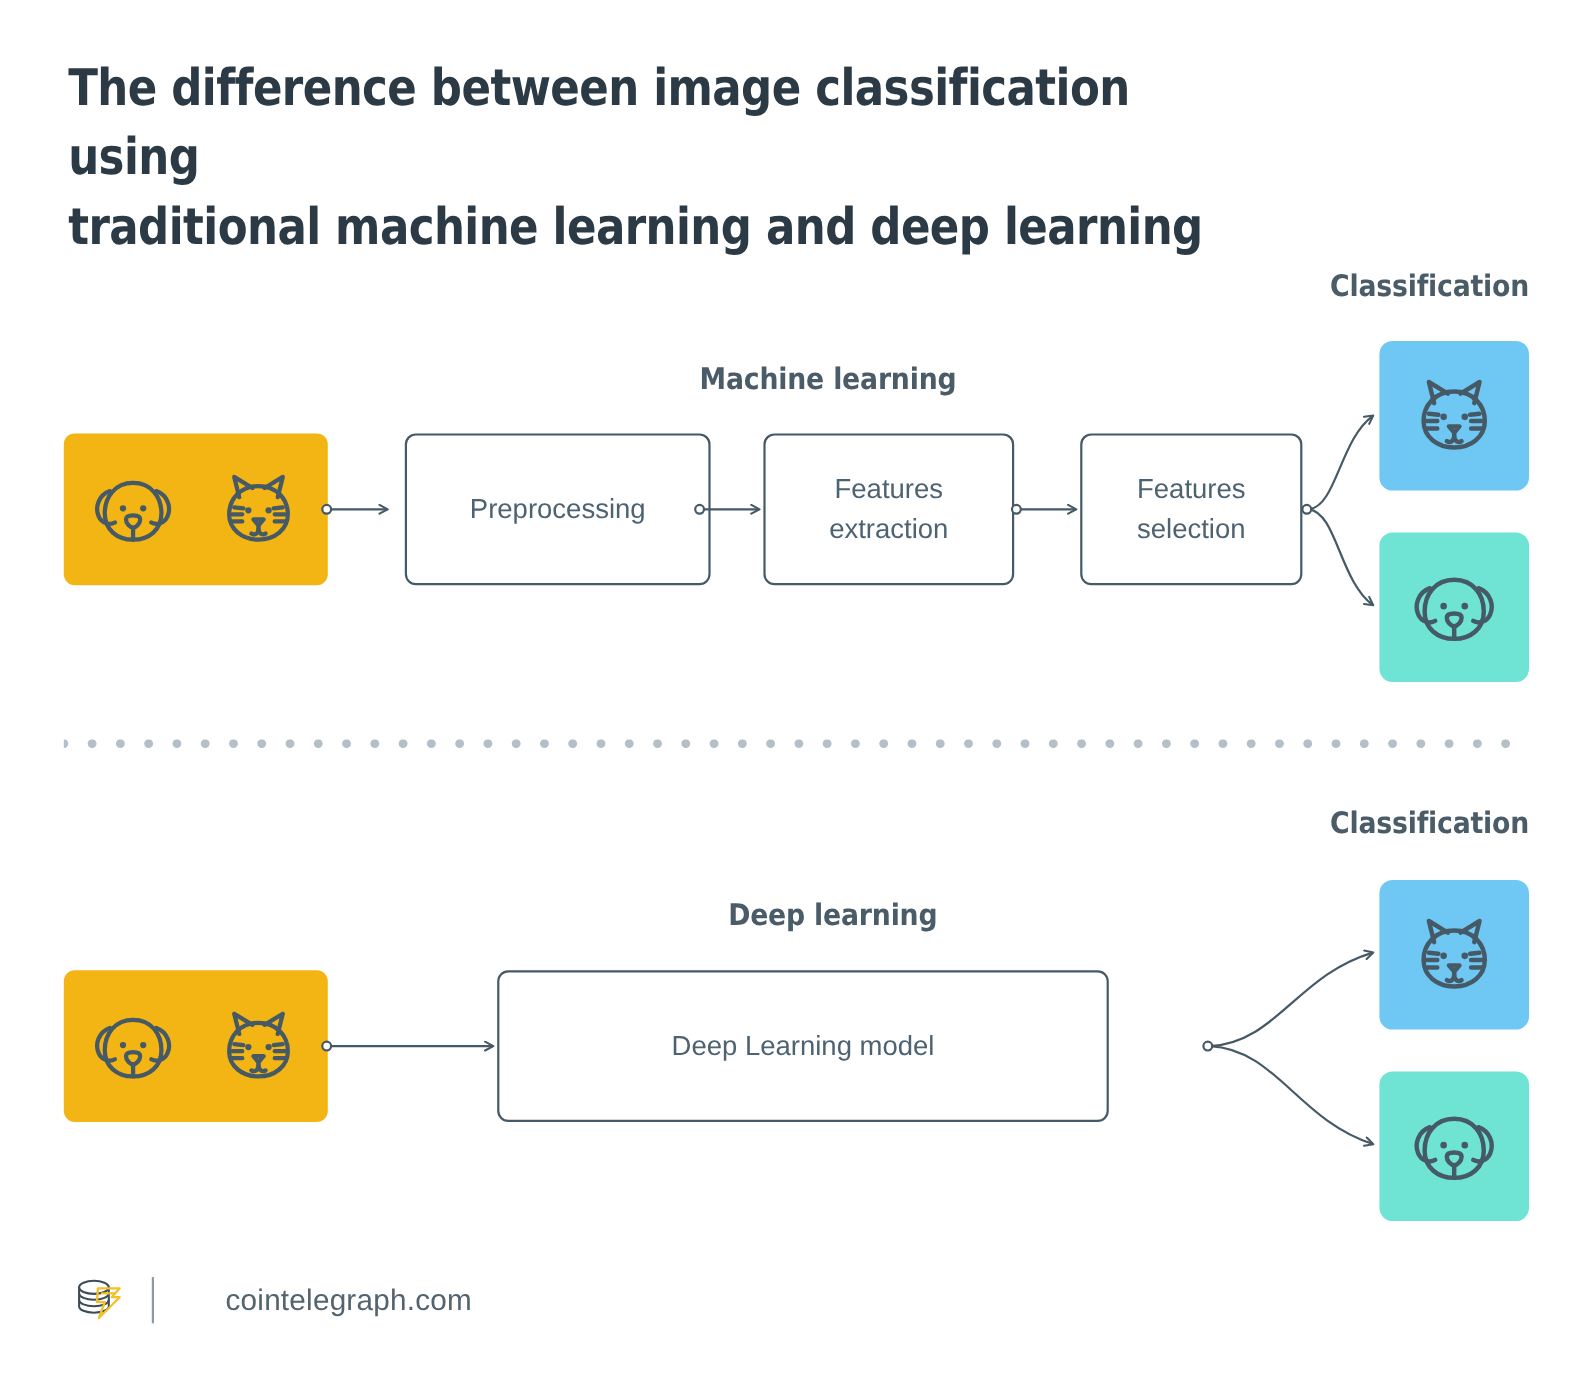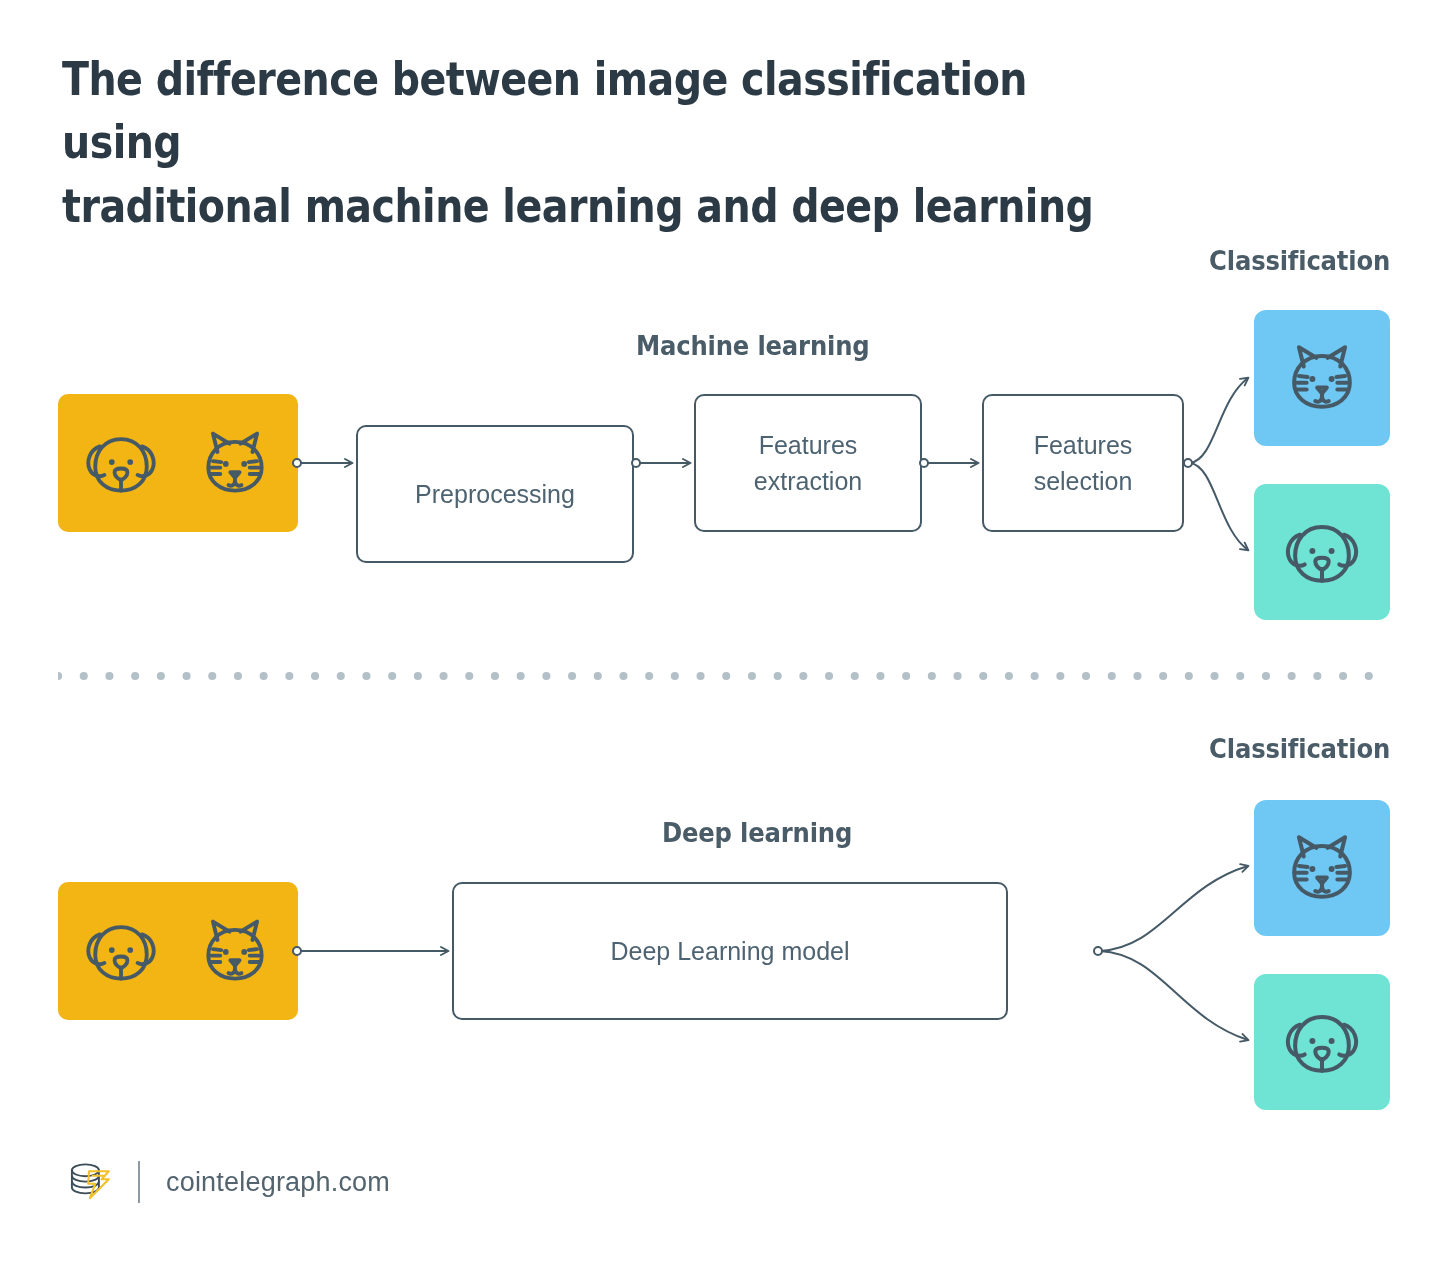--- a/index.html
+++ b/index.html
@@ -56,21 +56,21 @@
     align-items: center;
     justify-content: center;
     text-align: center;
     color: #4e6371;
     font-family: "Liberation Sans", sans-serif;
     font-size: 25px;
     line-height: 1.45;
     font-weight: 400;
     white-space: pre-line;
   }
-  #box-preprocessing { left: 356px;  top: 394px; width: 278px; height: 138px; margin-top: 31px; }
+  #box-preprocessing { left: 368px;  top: 394px; width: 278px; height: 138px; }
   #box-extraction    { left: 694px;  top: 394px; width: 228px; height: 138px; }
   #box-selection     { left: 982px;  top: 394px; width: 202px; height: 138px; }
   #box-dlmodel       { left: 452px;  top: 882px; width: 556px; height: 138px; }
 
   
   .swatch {
     position: absolute;
     border-radius: 12px;
     display: flex;
     align-items: center;
@@ -122,20 +122,21 @@
     width: 2px; height: 42px;
     background: #8d9aa3;
     margin-left: 22px; margin-right: 26px;
     flex: none;
   }
   #footer-url {
     font-family: "Liberation Sans", sans-serif;
     font-size: 27px;
     color: #53646f;
     letter-spacing: 0.2px;
+    margin-left: 39px;
   }
 </style>
 </head>
 <body>
 
 <div id="title">The difference between image classification using
 traditional machine learning and deep learning</div>
 
 <div class="sect-label" id="ml-label">Machine learning</div>
 

